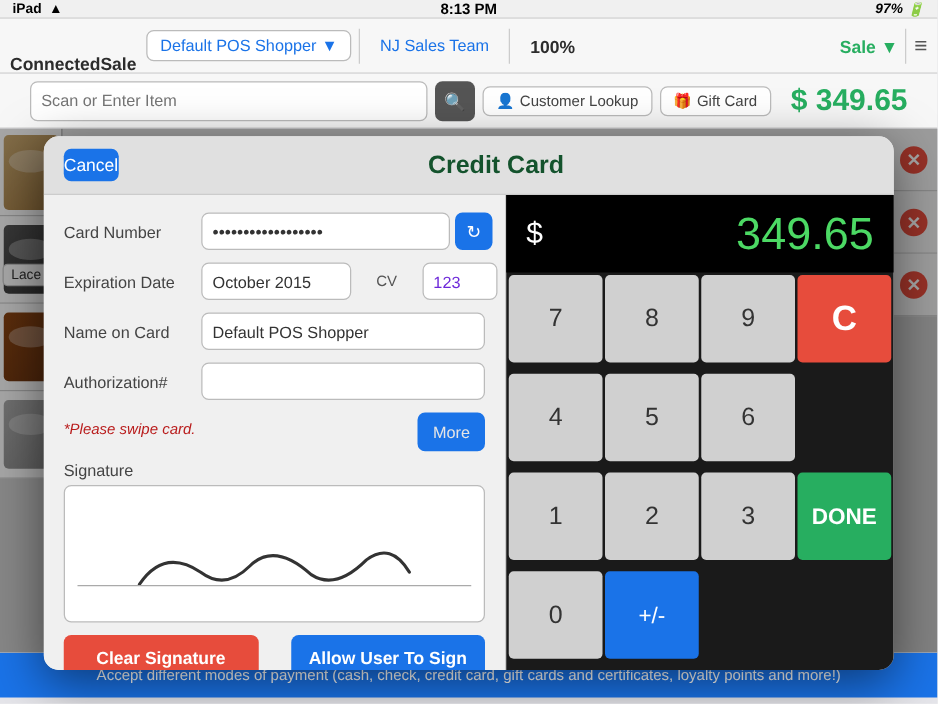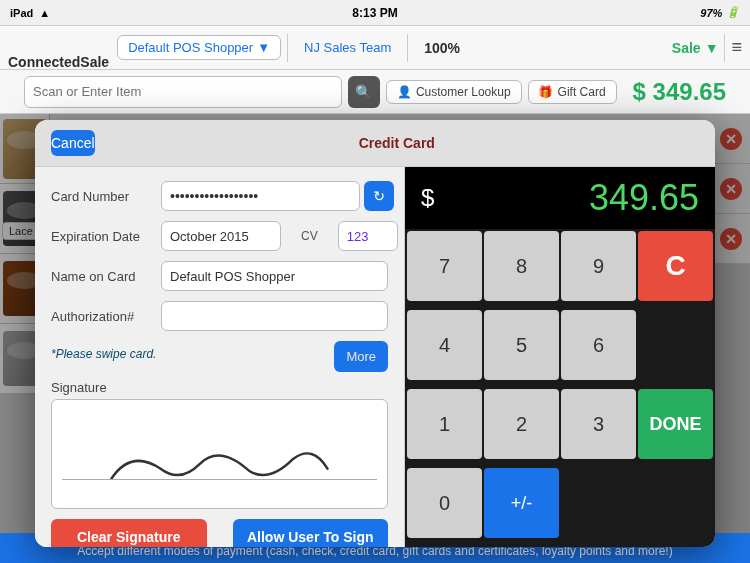--- a/index.html
+++ b/index.html
@@ -7,21 +7,21 @@
       width: 750px;
       height: 563px;
       font-family: -apple-system, 'Helvetica Neue', Arial, sans-serif;
       overflow: hidden;
       background: #e5e5ea;
       position: relative;
     }
 
     
     .status-bar {
-      height: 26px;
+      height: 15px;
       background: #f0f0f0;
       display: flex;
       align-items: center;
       justify-content: space-between;
       padding: 0 10px;
       font-size: 11px;
       font-weight: 600;
       color: #000;
       border-bottom: 1px solid #ccc;
     }
@@ -260,23 +260,23 @@
       color: #fff;
       border: none;
       border-radius: 6px;
       padding: 5px 0;
       font-size: 14px;
       cursor: pointer;
     }
     .dialog-title {
       flex: 1;
       text-align: center;
-      font-size: 14px;
+      font-size: 20px;
       font-weight: 600;
-      color: #7f1d1d;
+      color: #14532d;
     }
     .dialog-body {
       display: flex;
       height: 380px;
     }
 
     
     .form-panel {
       width: 370px;
       padding: 14px 16px;
@@ -359,21 +359,21 @@
       height: 30px;
       border: 1px solid #bbb;
       border-radius: 6px;
       padding: 0 8px;
       font-size: 13px;
       background: #fff;
       color: #6d28d9;
     }
     .swipe-text {
       font-size: 12px;
-      color: #0c4a6e;
+      color: #b91c1c;
       font-style: italic;
       margin-bottom: 6px;
       margin-left: 110px;
     }
     .more-btn {
       background: #1a73e8;
       color: #e5e5e5;
       border: none;
       border-radius: 6px;
       padding: 8px 12px;

